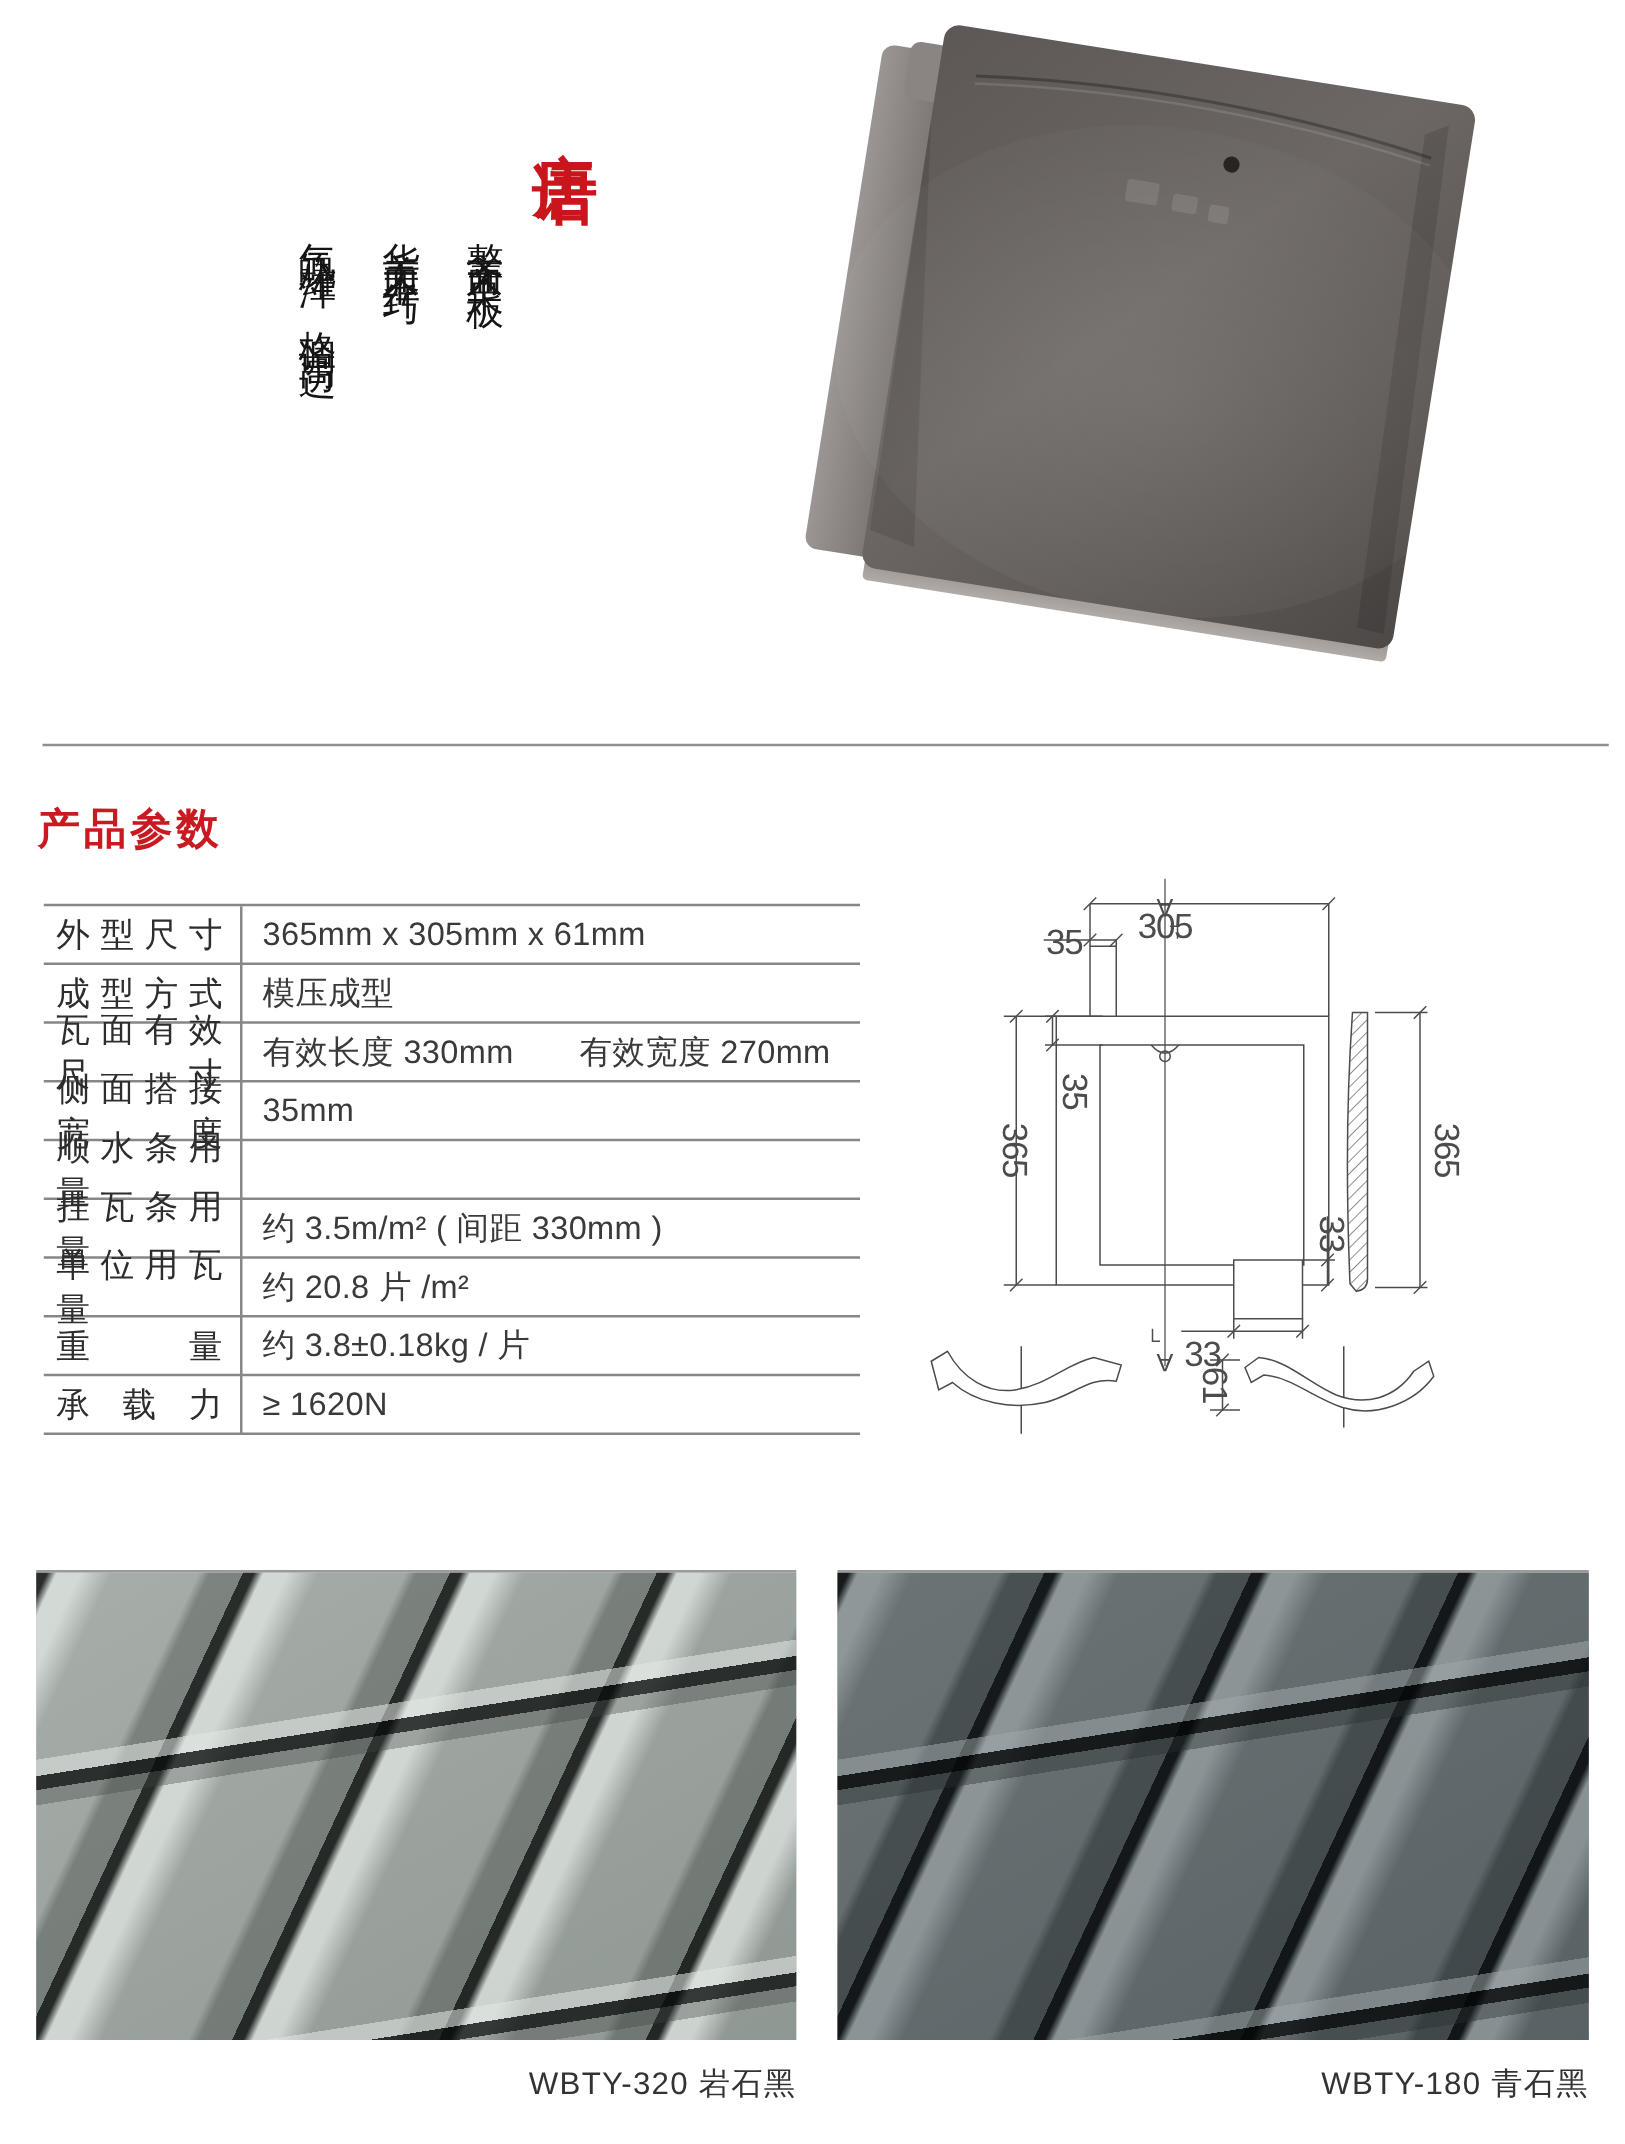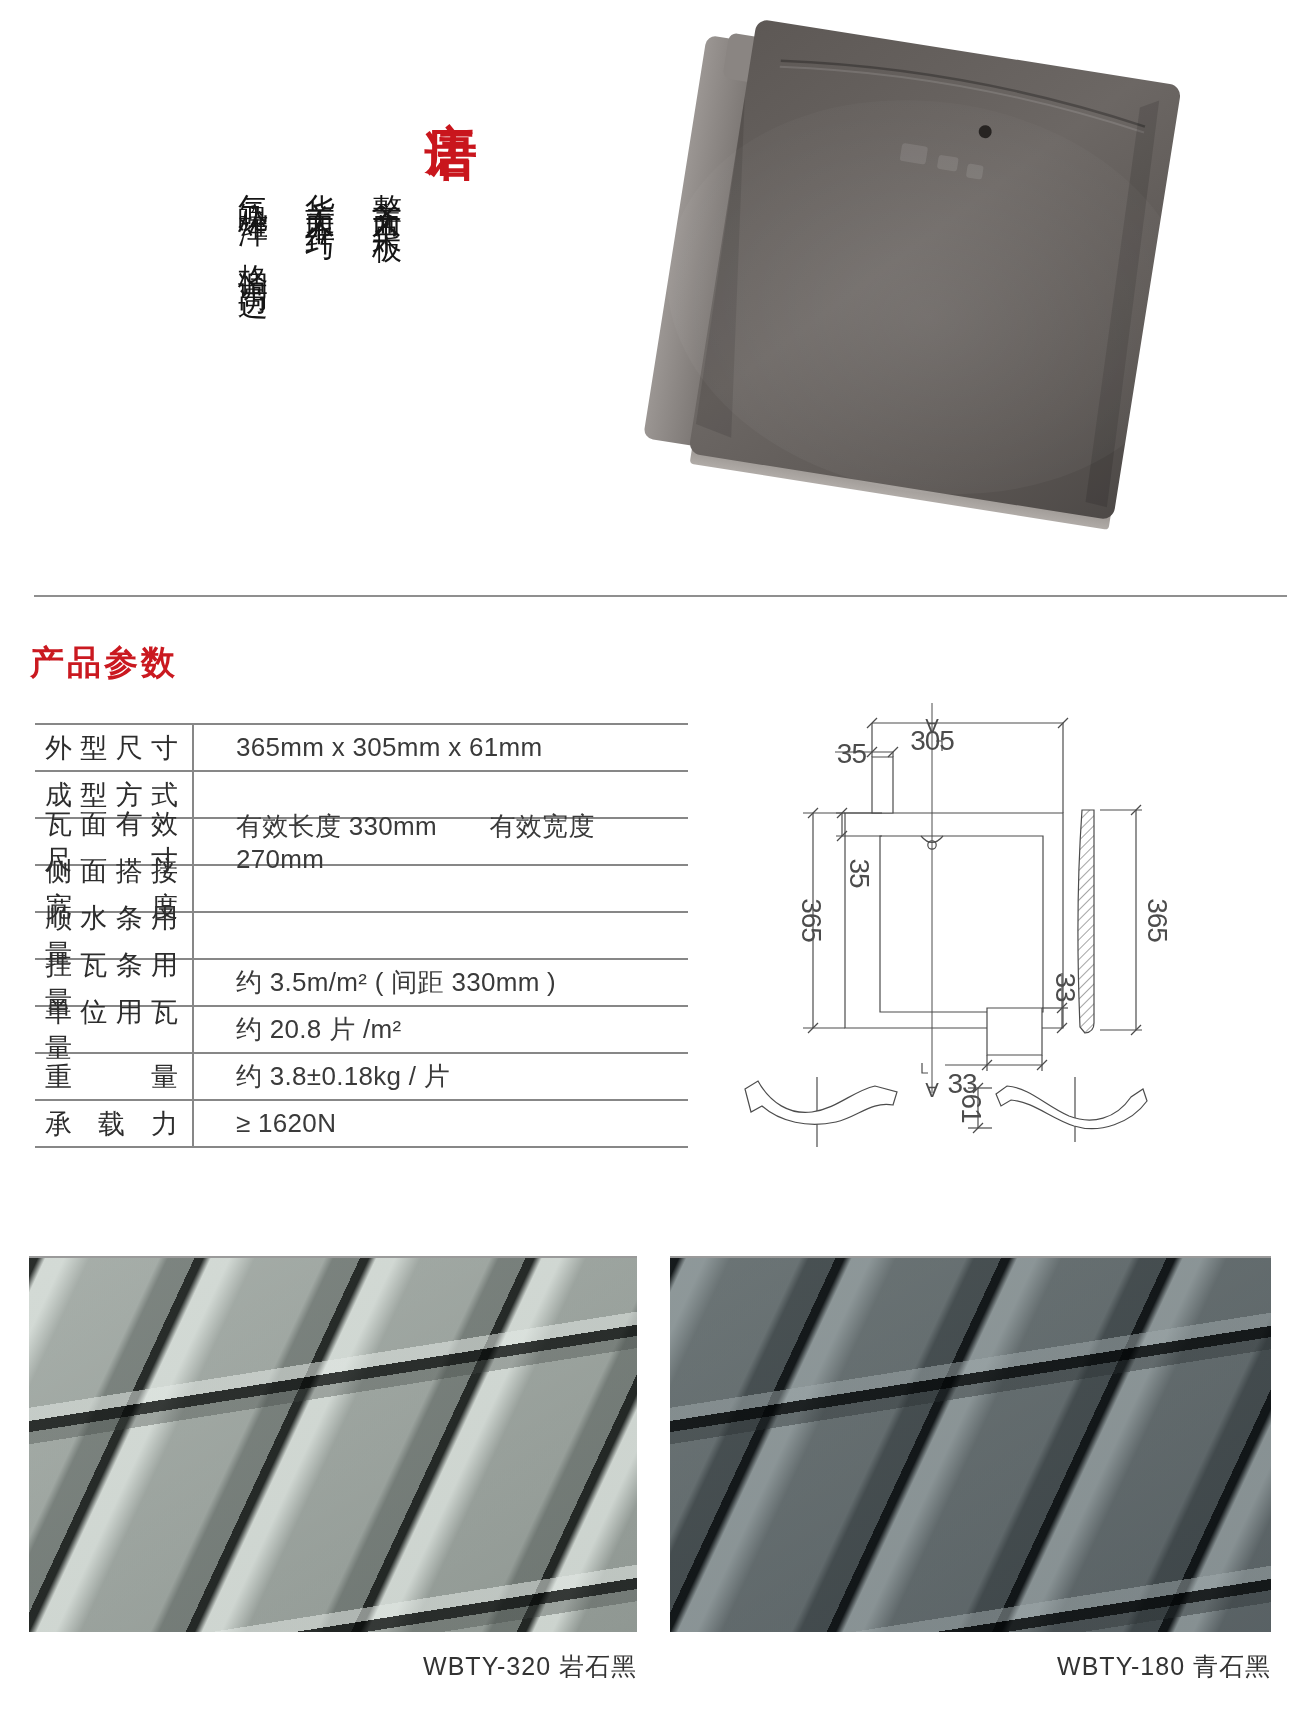--- a/index.html
+++ b/index.html
@@ -19,21 +19,21 @@
   
   .divider { position:absolute; left:34px; top:595px; width:1253px; height:2px; background:#8f8f8f; }
   .section-heading { position:absolute; left:30px; top:640px; font-size:34px; font-weight:bold;
                      color:#ca1920; letter-spacing:3px; }
 
   
   .spec-table { position:absolute; left:35px; top:723px; width:653px; border-top:2px solid #878787; }
   .spec-row { display:flex; align-items:center; height:45px; border-bottom:2px solid #878787; }
   .spec-label { width:157px; box-sizing:border-box; padding:0 14px 0 10px; font-size:27px;
                 color:#2d2d2d; text-align:justify; text-align-last:justify; }
-  .spec-value { flex:1; padding-left:44px; font-size:26px; color:#3a3a3a; letter-spacing:0.3px; }
+  .spec-value { flex:1; padding-left:18px; font-size:26px; color:#3a3a3a; letter-spacing:0.3px; }
   .spec-divider { position:absolute; left:157px; top:0; bottom:0; width:2px; background:#878787; }
 
   
   .tech-drawing { position:absolute; left:690px; top:625px; width:610px; height:525px; }
   .tech-drawing path, .tech-drawing line, .tech-drawing rect, .tech-drawing circle, .tech-drawing polyline
       { vector-effect:non-scaling-stroke; }
   .dim-text { font-family:"Liberation Sans", sans-serif; font-size:28px; fill:#4c4c4c; letter-spacing:-1px; }
   .marker-text { font-family:"Liberation Sans", sans-serif; font-size:20px; fill:#4c4c4c; }
 
   
@@ -115,27 +115,29 @@
   <div class="section-heading">产品参数</div>
 
   <div class="spec-table">
     <div class="spec-divider"></div>
   <div class="spec-row">
         <div class="spec-label">外型尺寸</div>
         <div class="spec-value">365mm x 305mm x 61mm</div>
       </div>
       <div class="spec-row">
         <div class="spec-label">成型方式</div>
+        <div class="spec-value">模压成型</div>
       </div>
       <div class="spec-row">
         <div class="spec-label">瓦面有效尺寸</div>
         <div class="spec-value">有效长度 330mm　　有效宽度 270mm</div>
       </div>
       <div class="spec-row">
         <div class="spec-label">侧面搭接宽度</div>
+        <div class="spec-value">35mm</div>
       </div>
       <div class="spec-row">
         <div class="spec-label">顺水条用量</div>
       </div>
       <div class="spec-row">
         <div class="spec-label">挂瓦条用量</div>
         <div class="spec-value">约 3.5m/m² ( 间距 330mm )</div>
       </div>
       <div class="spec-row">
         <div class="spec-label">单位用瓦量</div>

